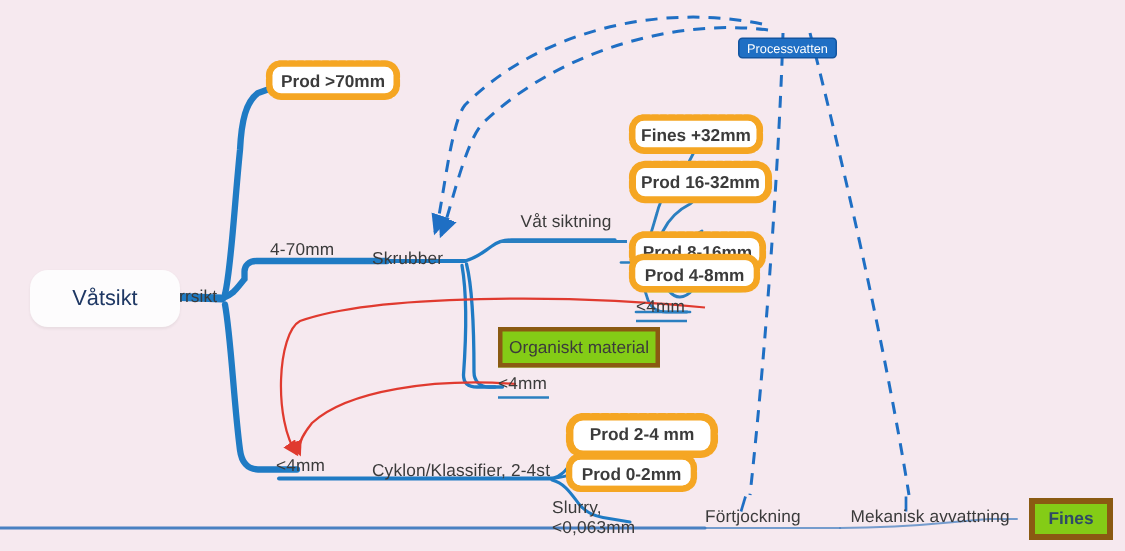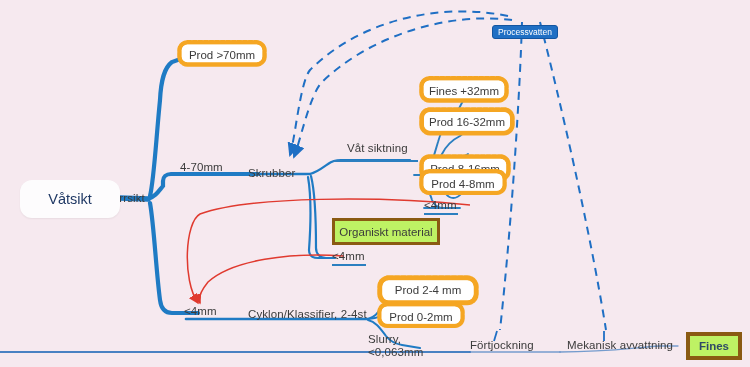--- a/index.html
+++ b/index.html
@@ -27,20 +27,21 @@
     position:absolute;
     display:flex;align-items:center;justify-content:center;
     background:#bef264;
     color:#3b3b3b;
     font-size:11.5px;
     white-space:nowrap;
     border-radius:9px;
     box-sizing:border-box;
     padding:0 8px;
     z-index:3;
+    font-weight:bold;
   }
   .cloud .scallop{
     position:absolute;left:-5px;top:-5px;right:-5px;bottom:-5px;
     z-index:-1;
   }
   .cloud .txt{position:relative;z-index:2;}
 
   
   .rootbox{
     position:absolute;
@@ -49,21 +50,21 @@
     display:flex;align-items:center;justify-content:center;
     color:#1f3864;
     font-size:14.5px;
     box-shadow:0 1px 2px rgba(0,0,0,0.06);
     z-index:3;
   }
 
   
   .brownbox{
     position:absolute;
-    background:#bef264;
+    background:#84cc16;
     border:3px solid #8a5a12;
     display:flex;align-items:center;justify-content:center;
     color:#3b3b3b;
     font-size:11.5px;
     box-sizing:border-box;
     z-index:3;
   }
   .brownbox.small{border-width:4px;color:#2f4a66;}
 
   

